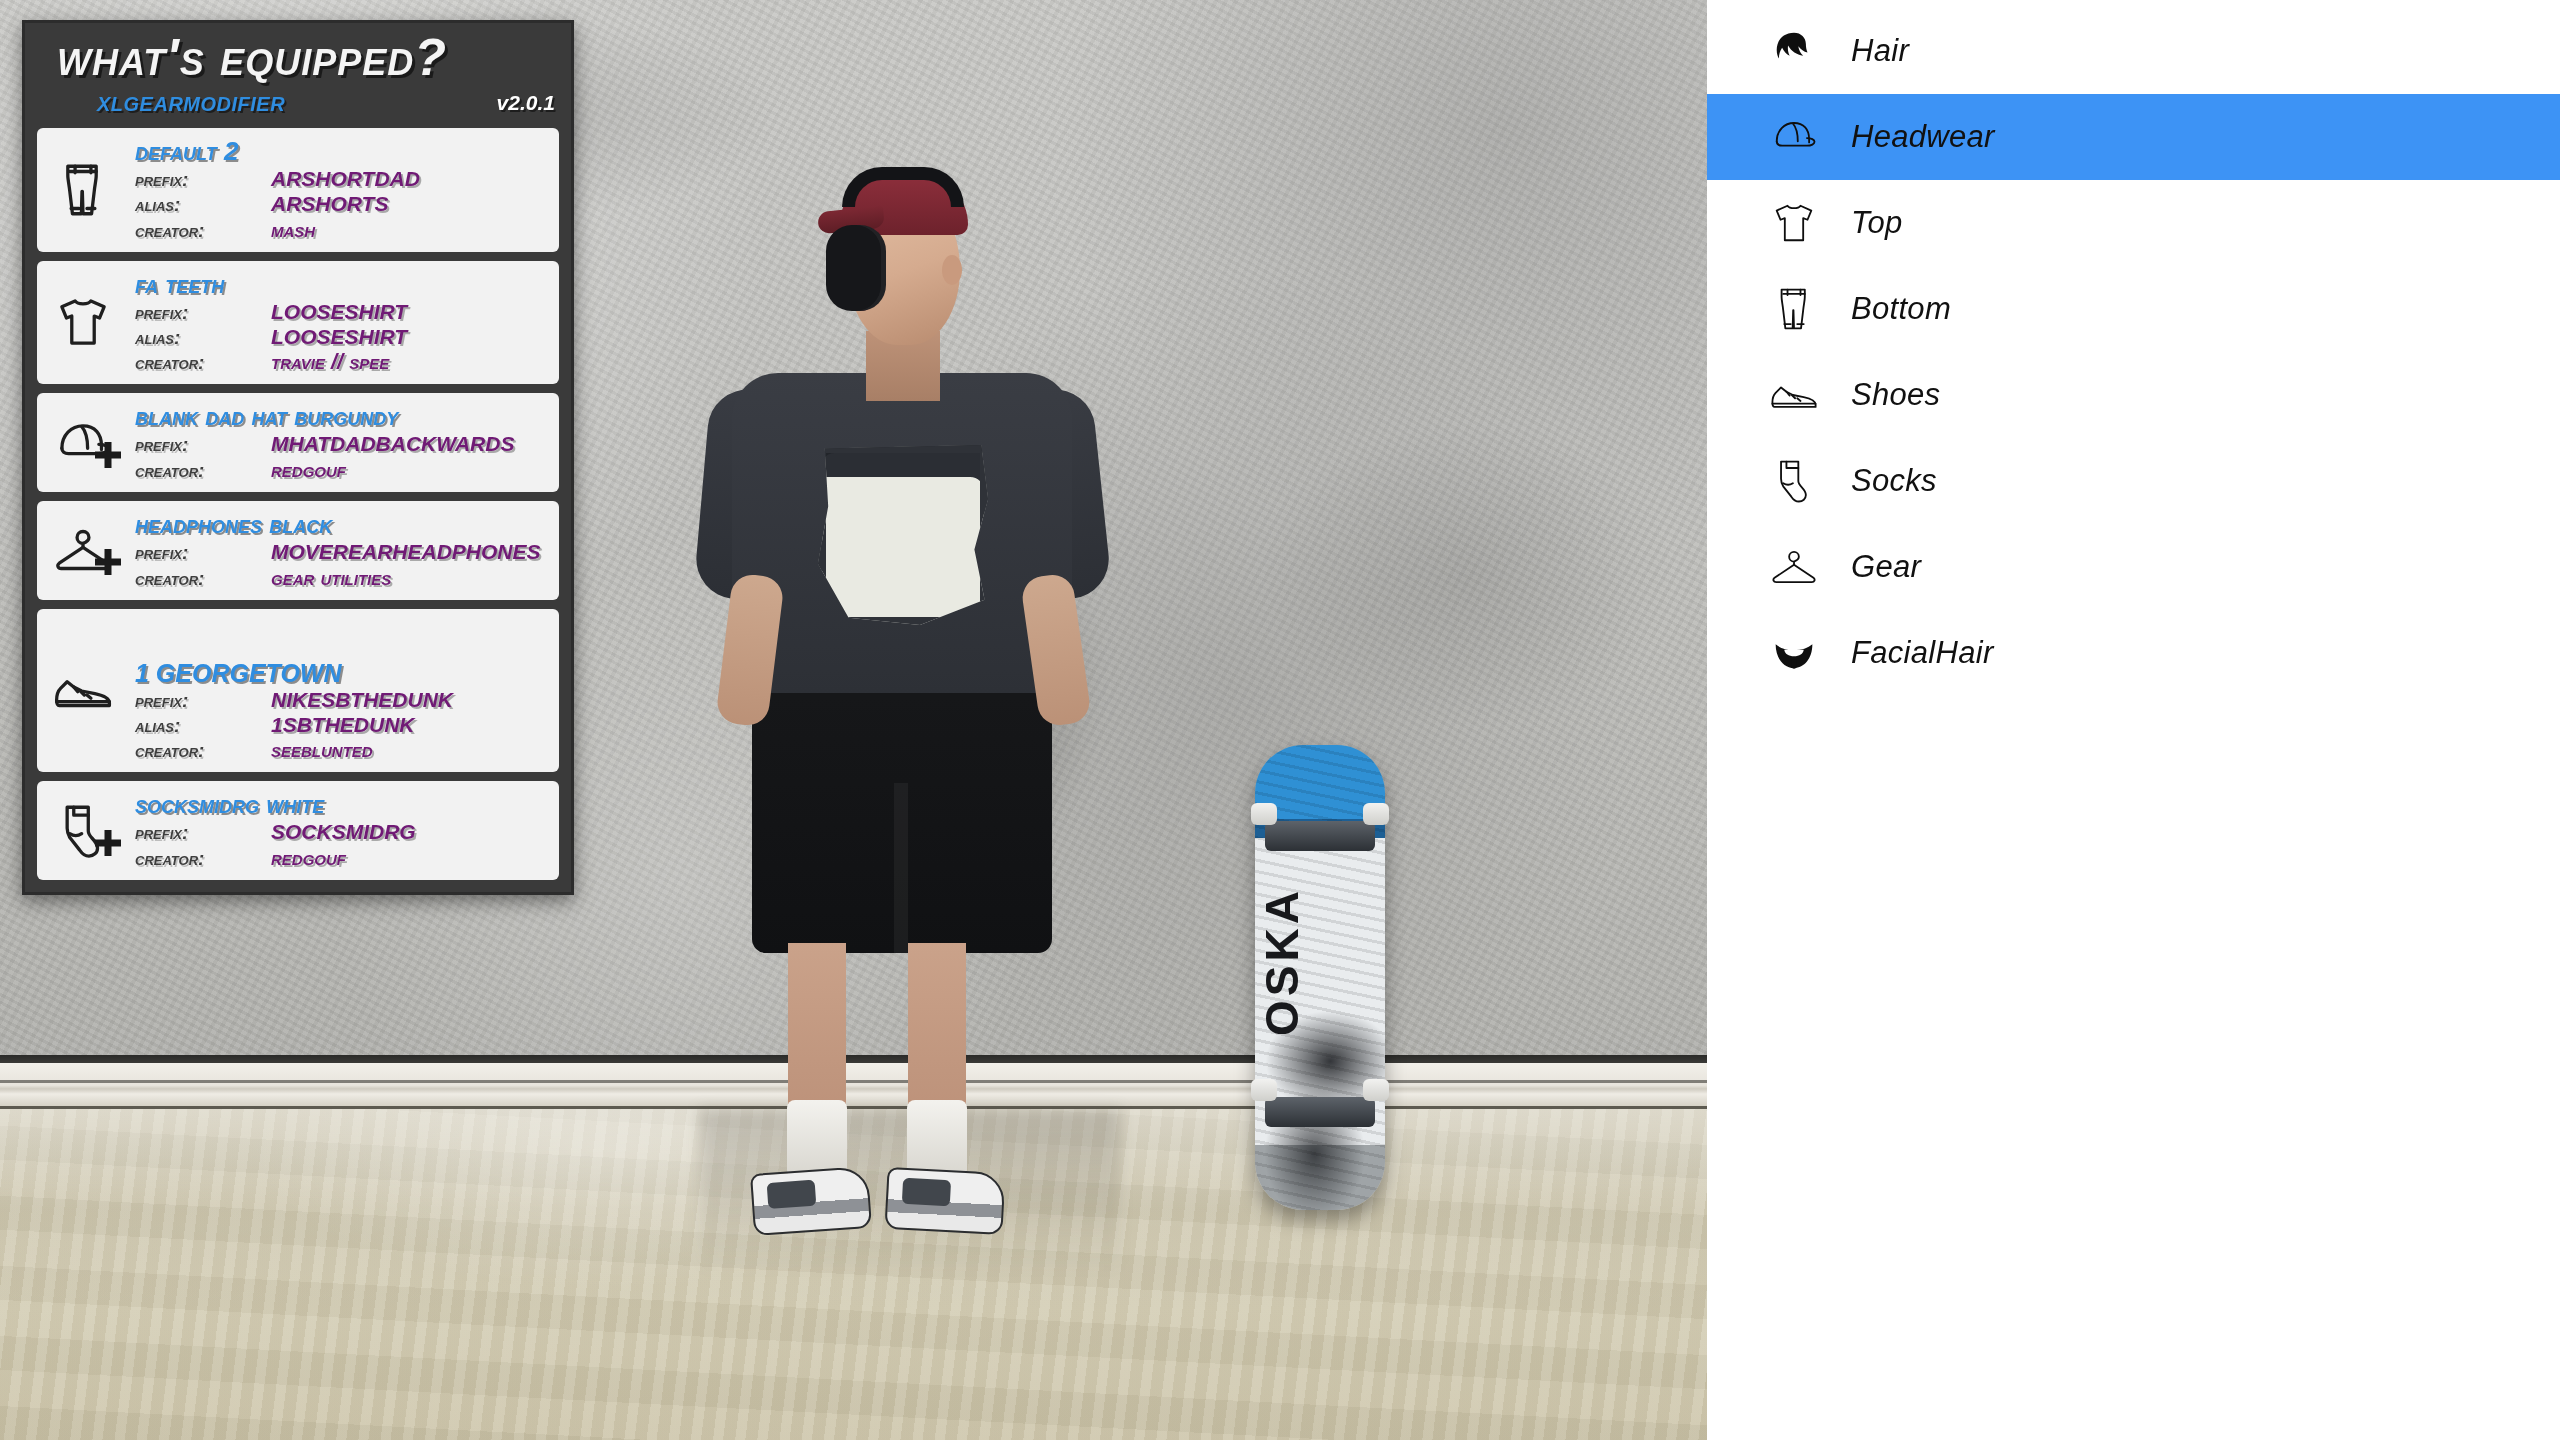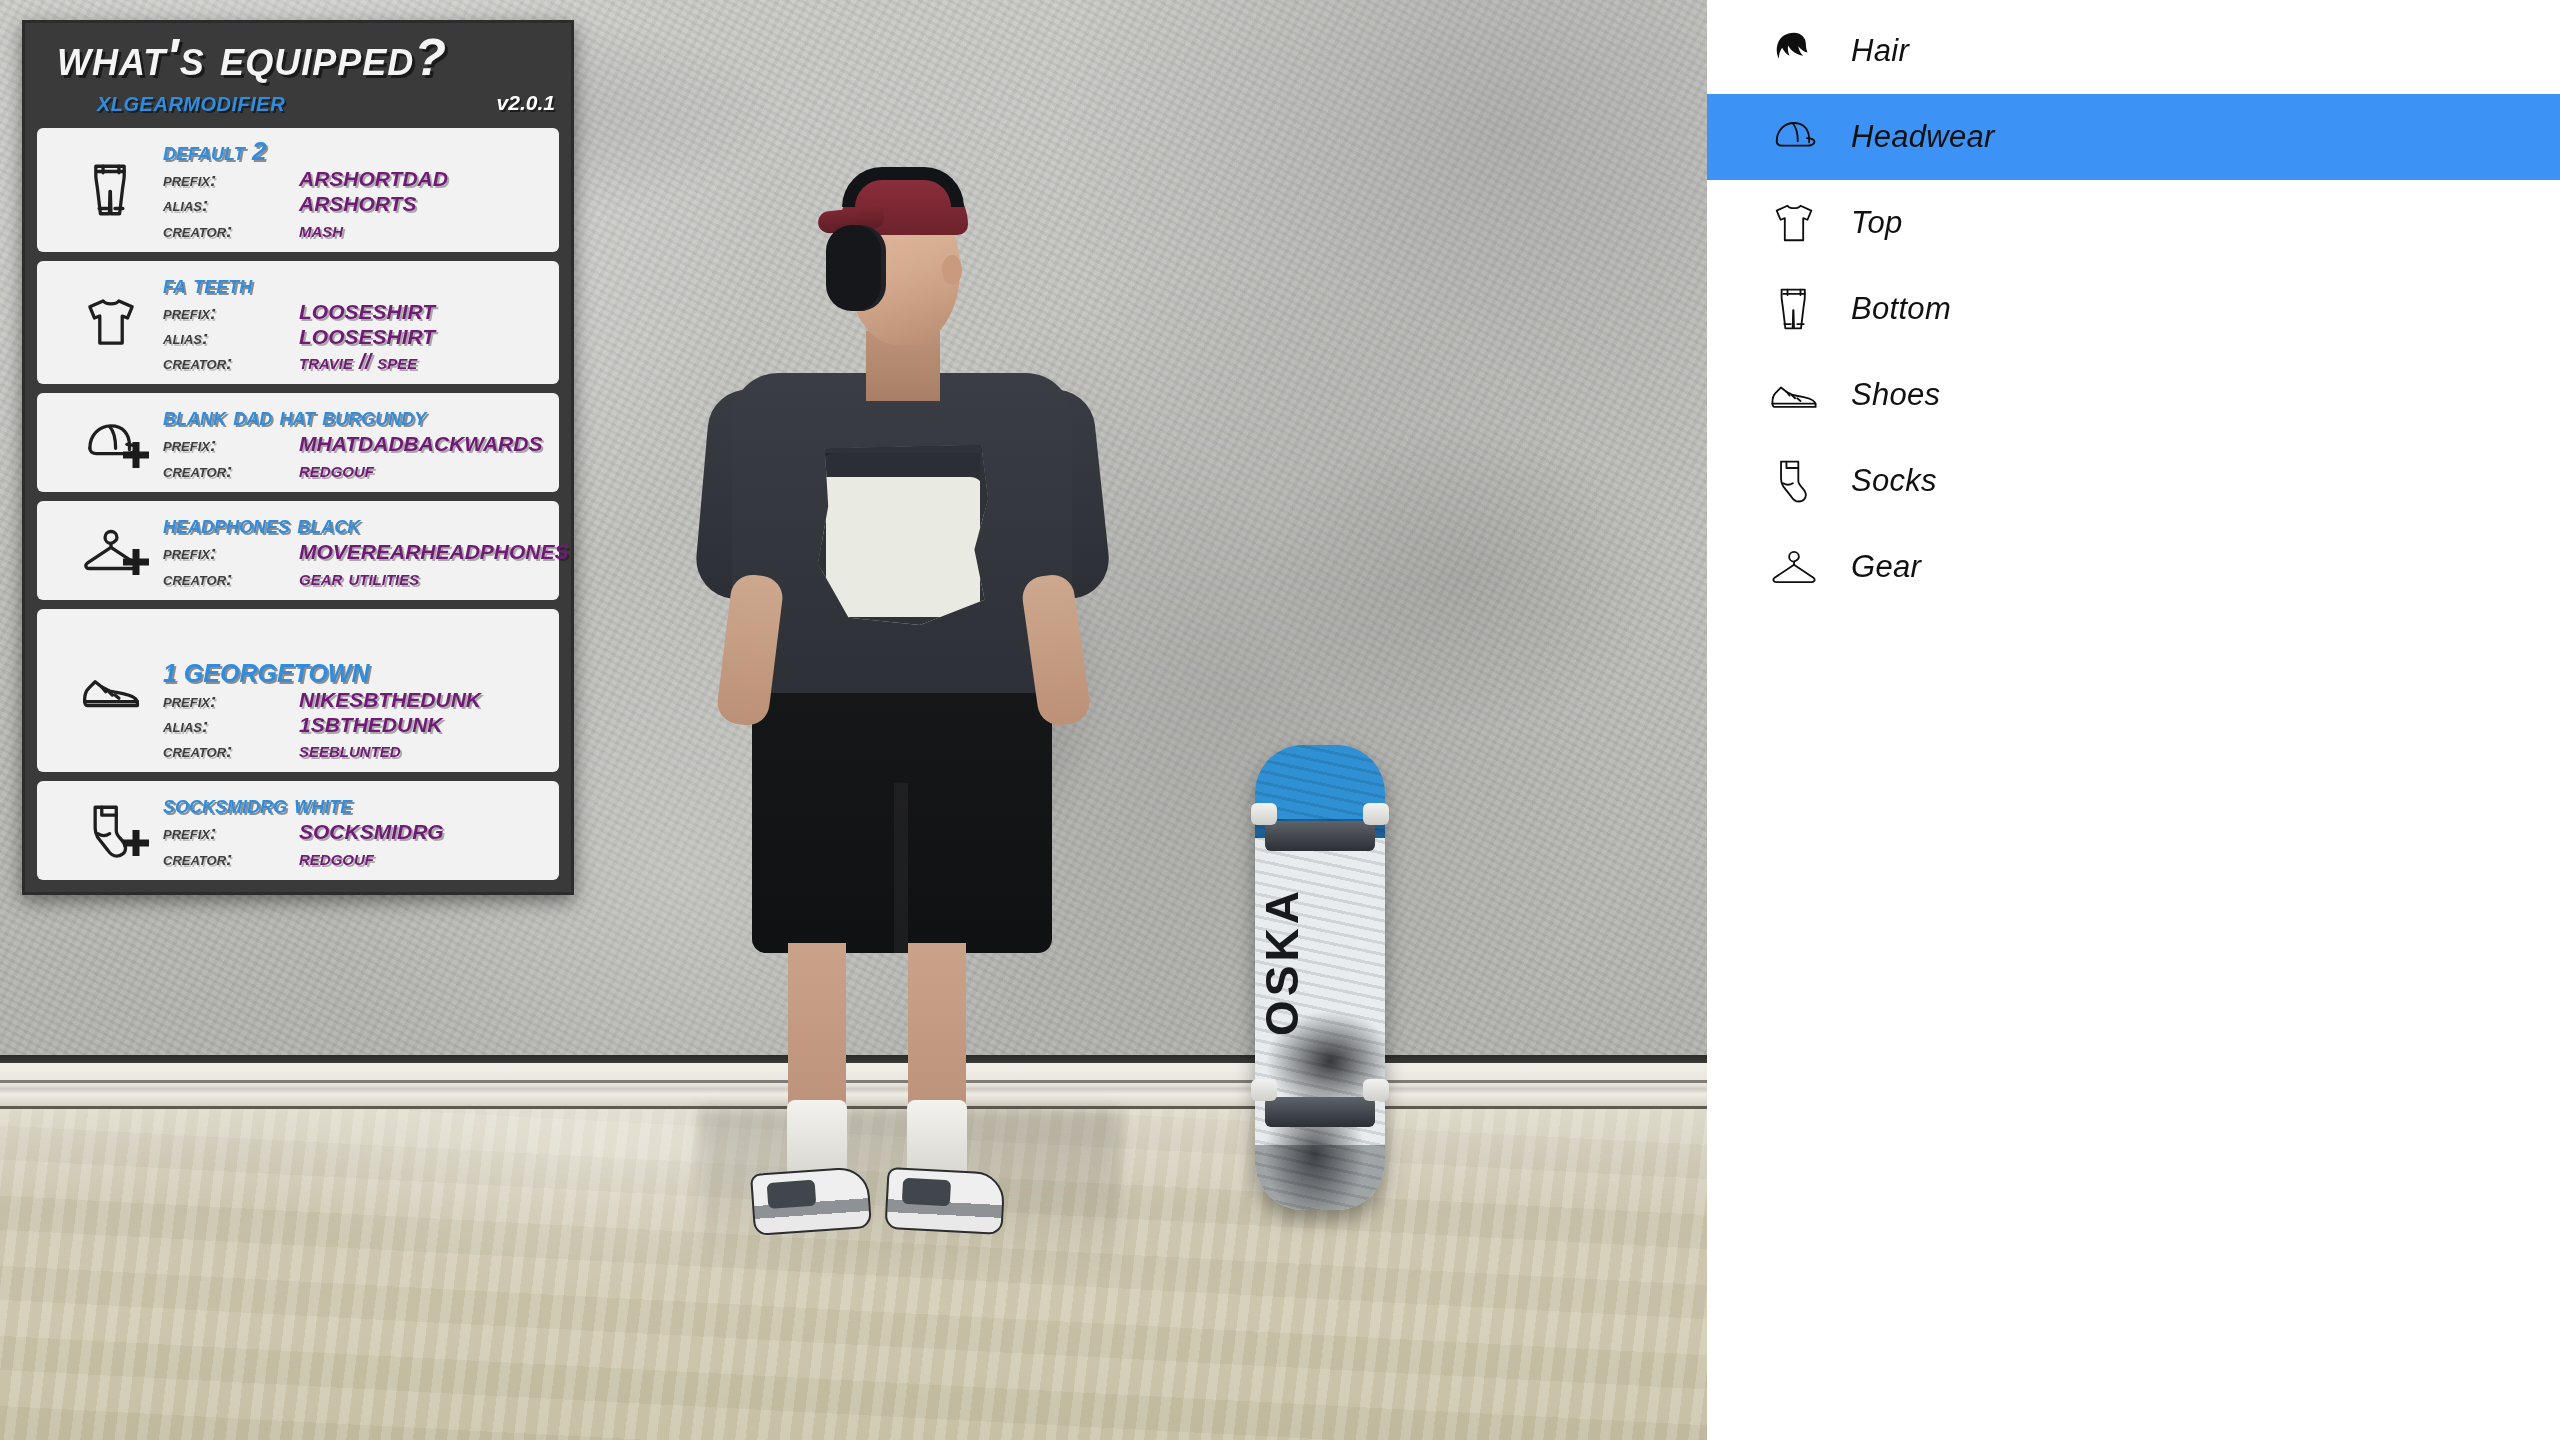--- a/index.html
+++ b/index.html
@@ -227,21 +227,21 @@
     text-shadow: 2px 2px 0 rgba(0,0,0,.5);
   }
   .hud-ver {
     font-weight:700; font-style:italic; font-size:21px; color:#ffffff;
     text-shadow: 2px 2px 0 rgba(0,0,0,.5); padding-bottom:3px;
   }
   .cards { padding: 0 12px 12px 12px; display:flex; flex-direction:column; gap:9px; }
   .card {
     background:#f2f2f2; border-radius:6px;
     display:flex; align-items:center; gap:6px;
-    padding:9px 10px 9px 28px; min-height:96px;justify-content:space-between;
+    padding:9px 10px 9px 0; min-height:96px;justify-content:space-between;
   }
   .card-icon { width:92px; flex:0 0 92px; display:flex; align-items:center; justify-content:center; position:relative; }
   .card-icon svg { display:block; }
   .plus-badge {
     position:absolute; right:6px; bottom:6px;
     width:30px; height:30px;
   }
   .card-body { flex:1 1 auto; min-width:0; }
   .card-name {
     font-weight:700; font-style:italic; font-size:26px; color:#2f8de0;
@@ -573,16 +573,26 @@
         </div>
         <div class="menu-item">
           <div class="menu-ico">
             <svg width="54" height="54" viewBox="0 0 100 100">
               <path fill="none" stroke="#0f0f0f" stroke-width="3.4" stroke-linecap="round" stroke-linejoin="round" d="M50 40c-5 0-9-4-9-9s4-9 9-9 9 4 9 9c0 5-4 7-9 9v6"></path>
               <path fill="none" stroke="#0f0f0f" stroke-width="3.4" stroke-linecap="round" stroke-linejoin="round" d="M50 46L14 70c-4 3-2 8 3 8h66c5 0 7-5 3-8L50 46z"></path>
             </svg>
           </div>
           <div class="menu-label">Gear</div>
         </div>
+        <div class="menu-item">
+          <div class="menu-ico">
+            <svg width="54" height="54" viewBox="0 0 100 100">
+              <path fill="#0f0f0f" d="M16 34c0 26 15 44 34 44s34-18 34-44c-8 7-20 11-34 11s-26-4-34-11z"></path>
+              <path fill="#fff" d="M32 44h36c-1 8-8 12-18 12s-17-4-18-12z"></path>
+              <path fill="#0f0f0f" d="M45 62h10v12c0 3-2 5-5 5s-5-2-5-5V62z"></path>
+            </svg>
+          </div>
+          <div class="menu-label">FacialHair</div>
+        </div>
       </div>
   </div>
 
 </div>
 
 </body></html>

